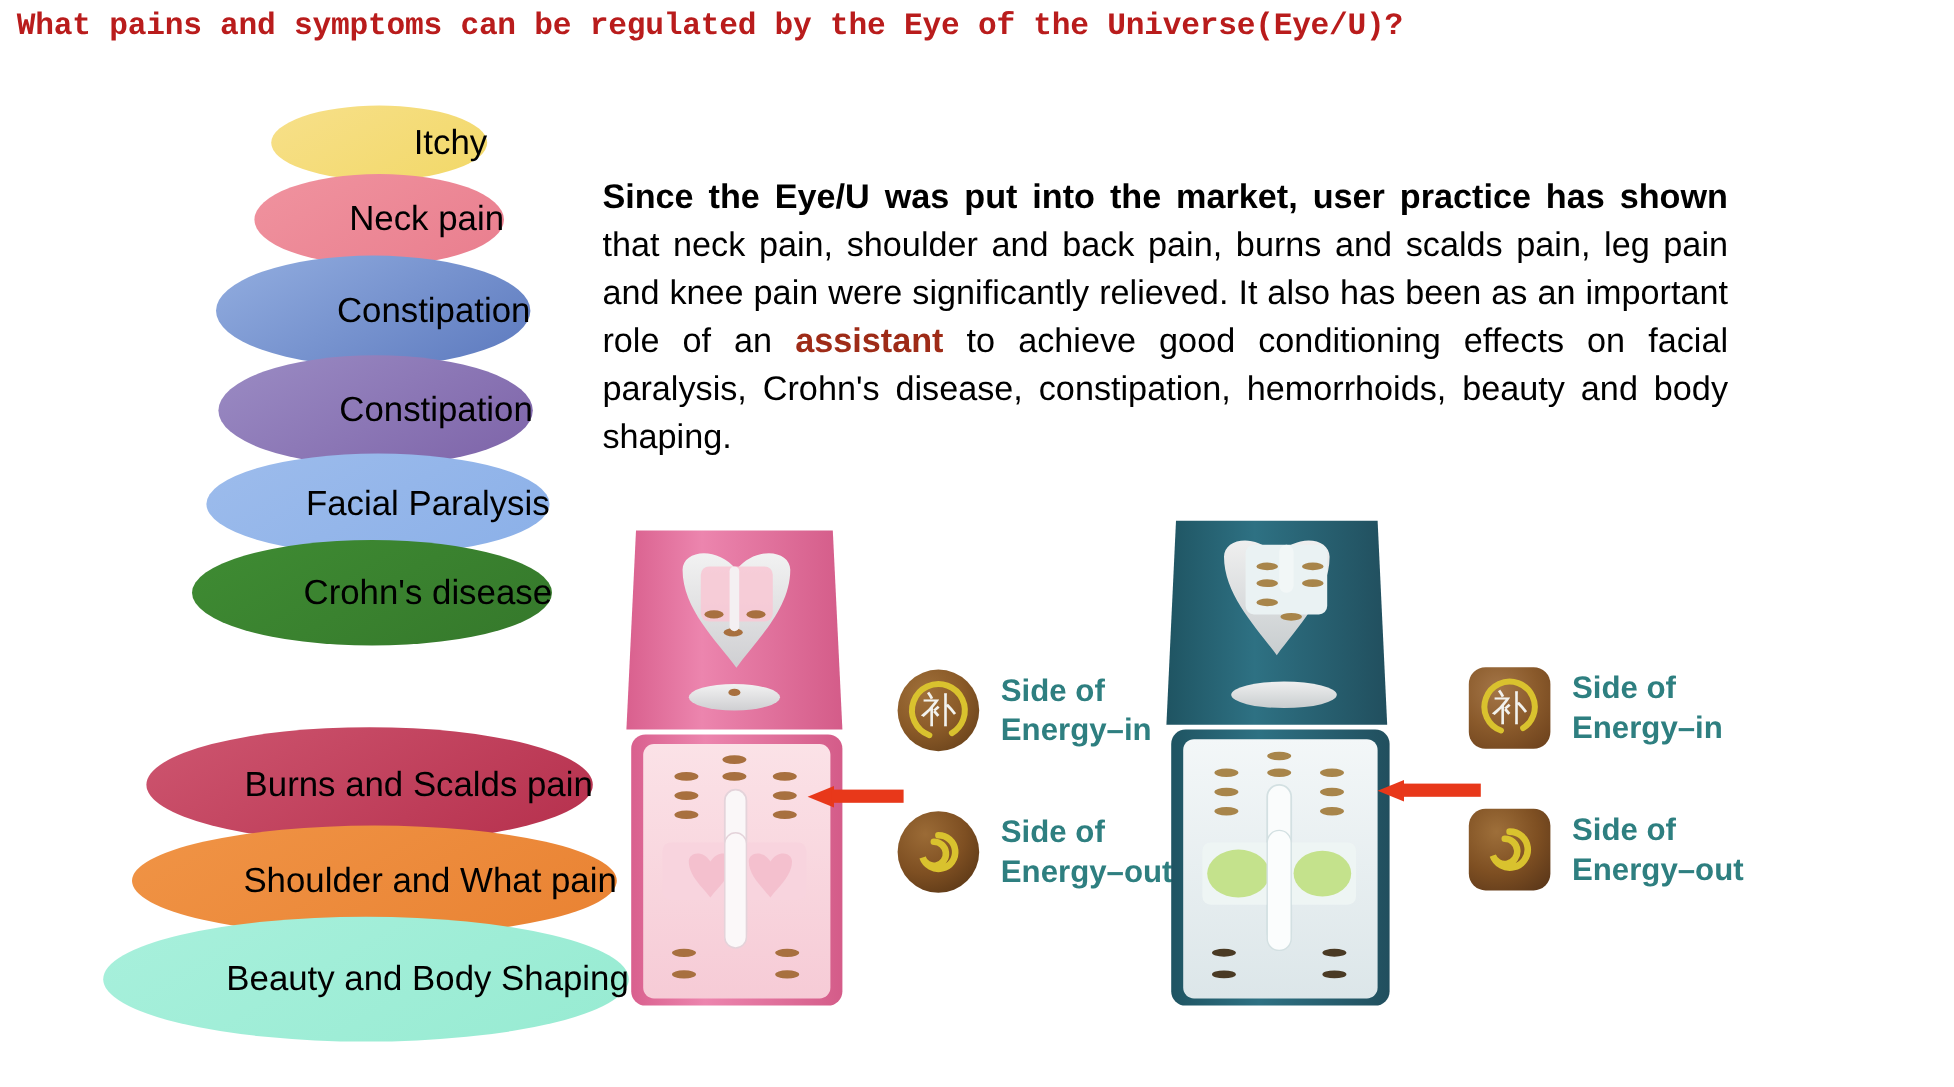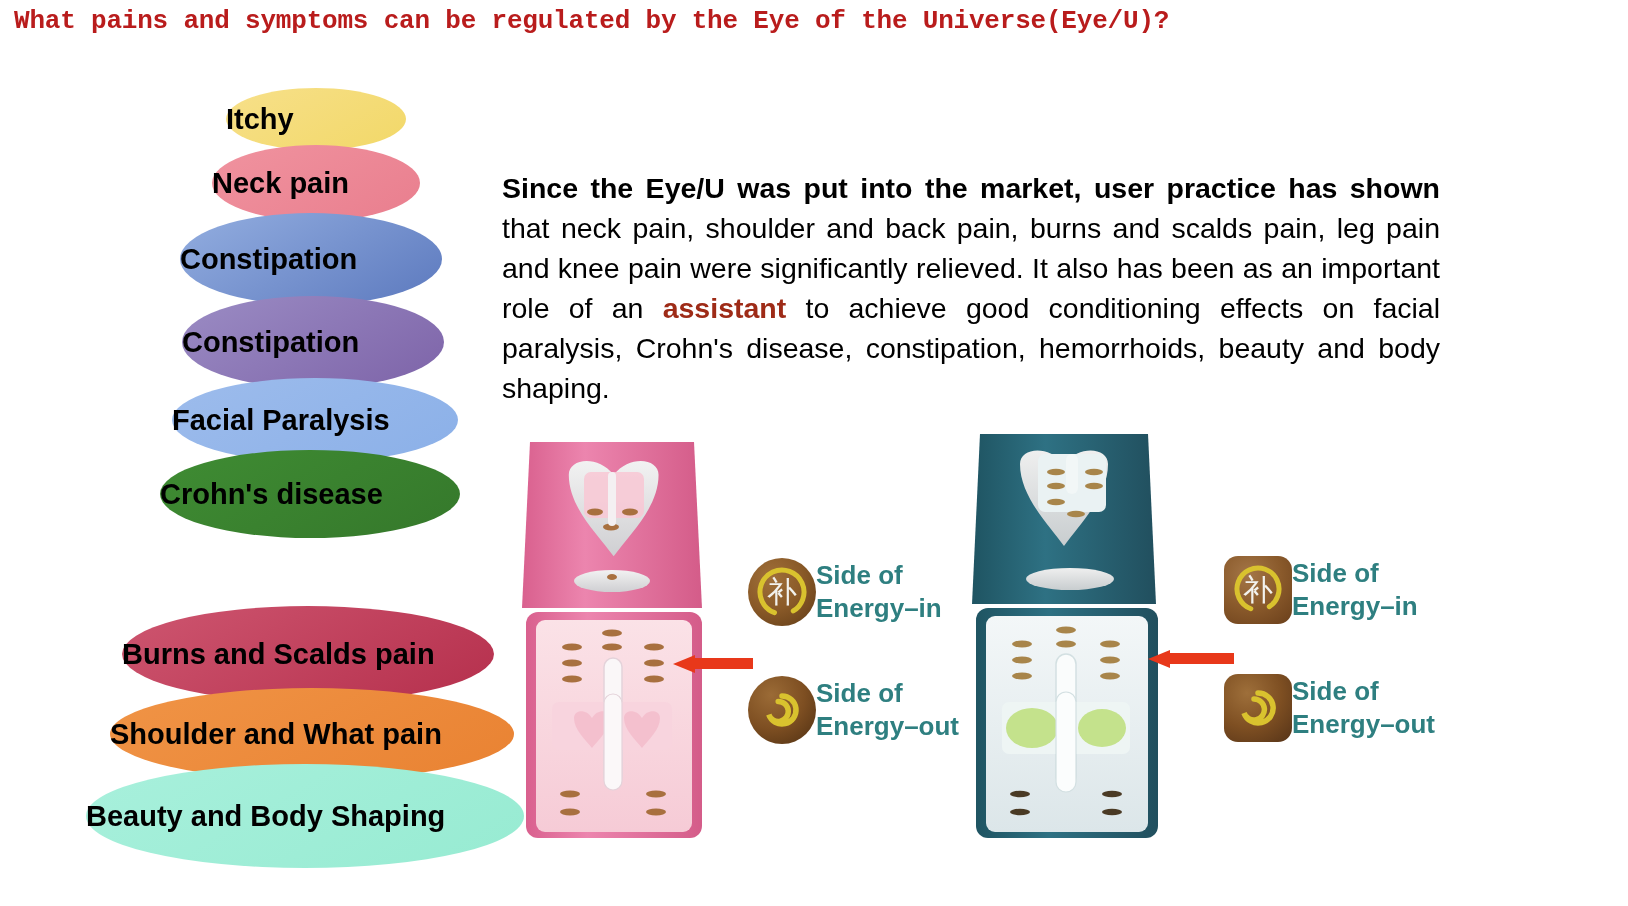--- a/index.html
+++ b/index.html
@@ -35,43 +35,41 @@
     left: 0;
     top: 88px;
     width: 560px;
     height: 790px;
   }
   .oval {
     position: absolute;
     border-radius: 50%;
     display: flex;
     align-items: center;
-    justify-content: flex-start;
+    justify-content: flex-end;
     color: #000000;
     box-sizing: border-box;
-    font-weight: bold;
   }
   .oval-label {
     font-size: 29px;
     line-height: 1;
     white-space: nowrap;
     color: #000;
   }
 
   
   #body-text {
     position: absolute;
     left: 502px;
     top: 144px;
     width: 938px;
     font-size: 28.5px;
     line-height: 40px;
     text-align: justify;
     color: #000000;
-    margin-top: 24px;
   }
   #body-text .b { font-weight: bold; }
   #body-text .accent { font-weight: bold; color: #9e2b17; }
 
   
   .device-photo {
     position: absolute;
     overflow: hidden;
   }
 
@@ -99,20 +97,21 @@
     position: absolute;
     left: 0; top: 0; right: 0; bottom: 0;
     display: flex;
     align-items: center;
     justify-content: center;
     color: #f2f2ee;
     font-size: 30px;
     font-family: "DejaVu Sans", sans-serif;
   }
   .legend-caption {
+    margin-left: 18px;
     color: #2e7f80;
     font-weight: bold;
     font-size: 26px;
     line-height: 33px;
     white-space: pre-line;
   }
 
   
   .arrow {
     position: absolute;

